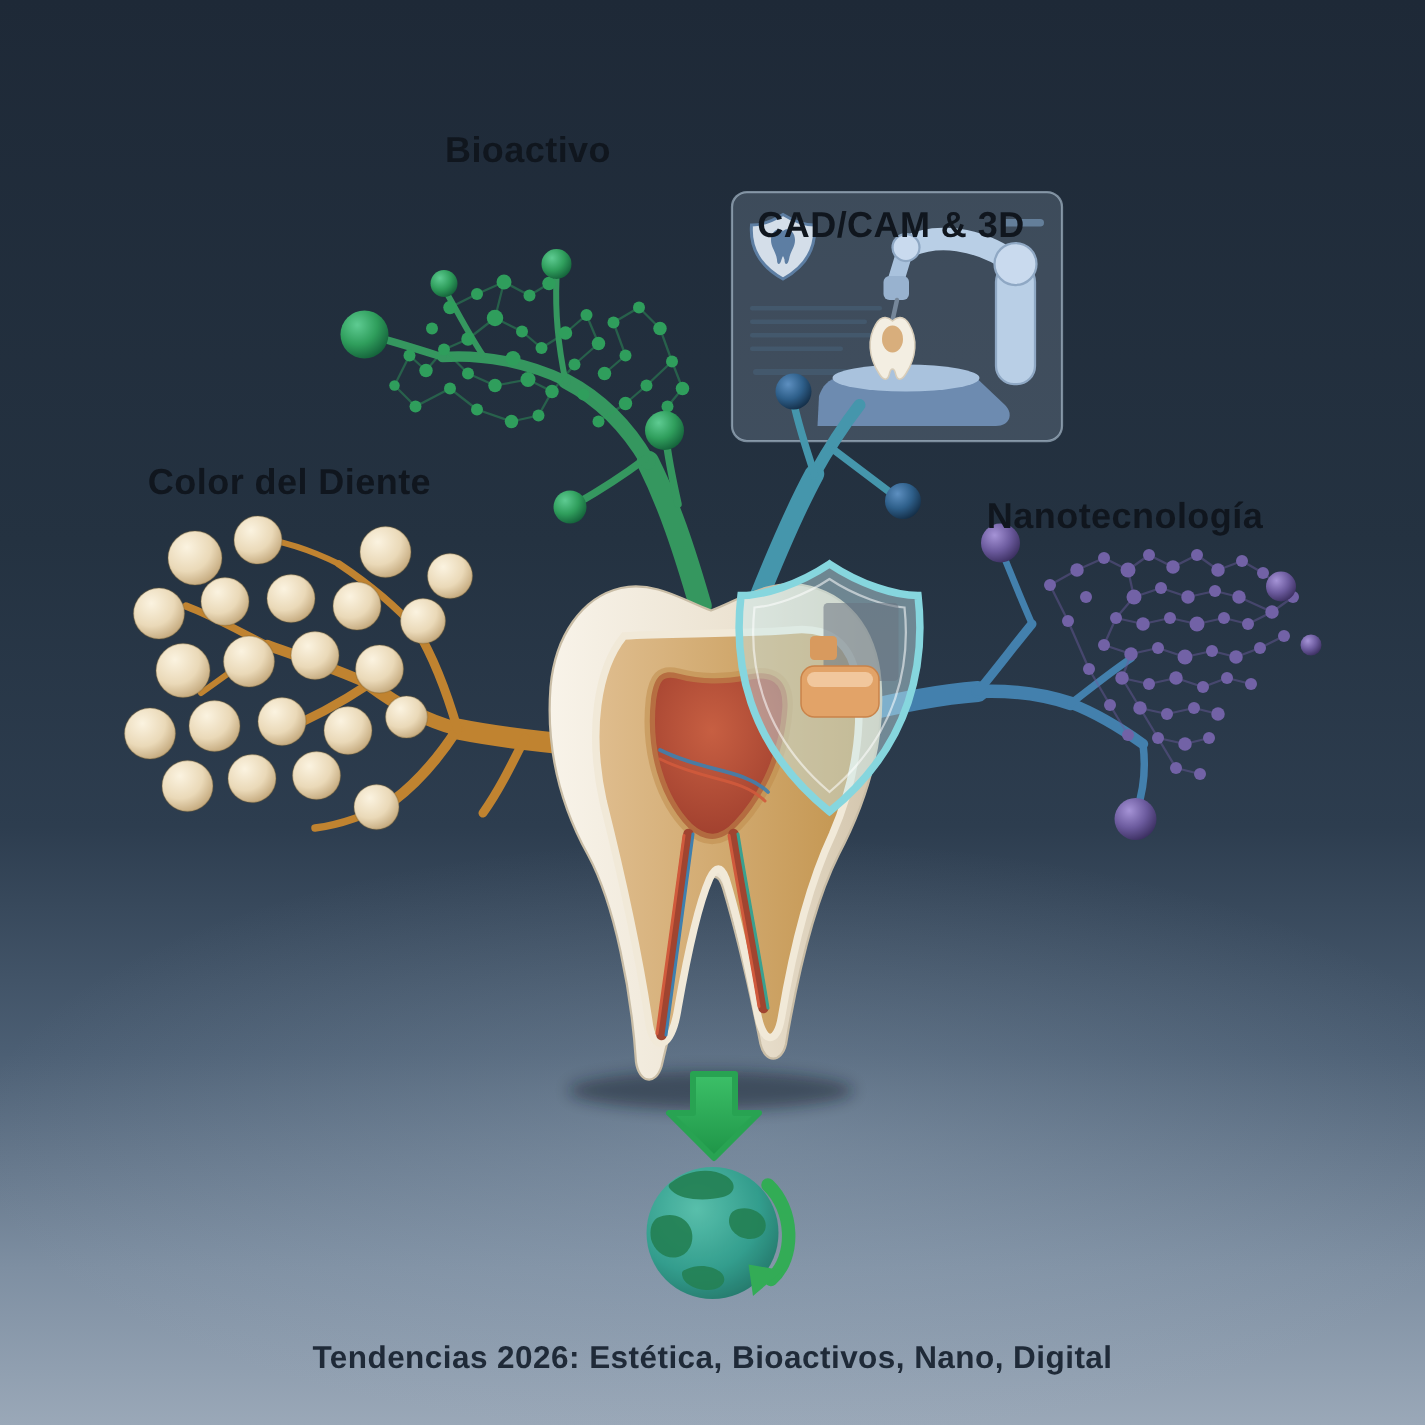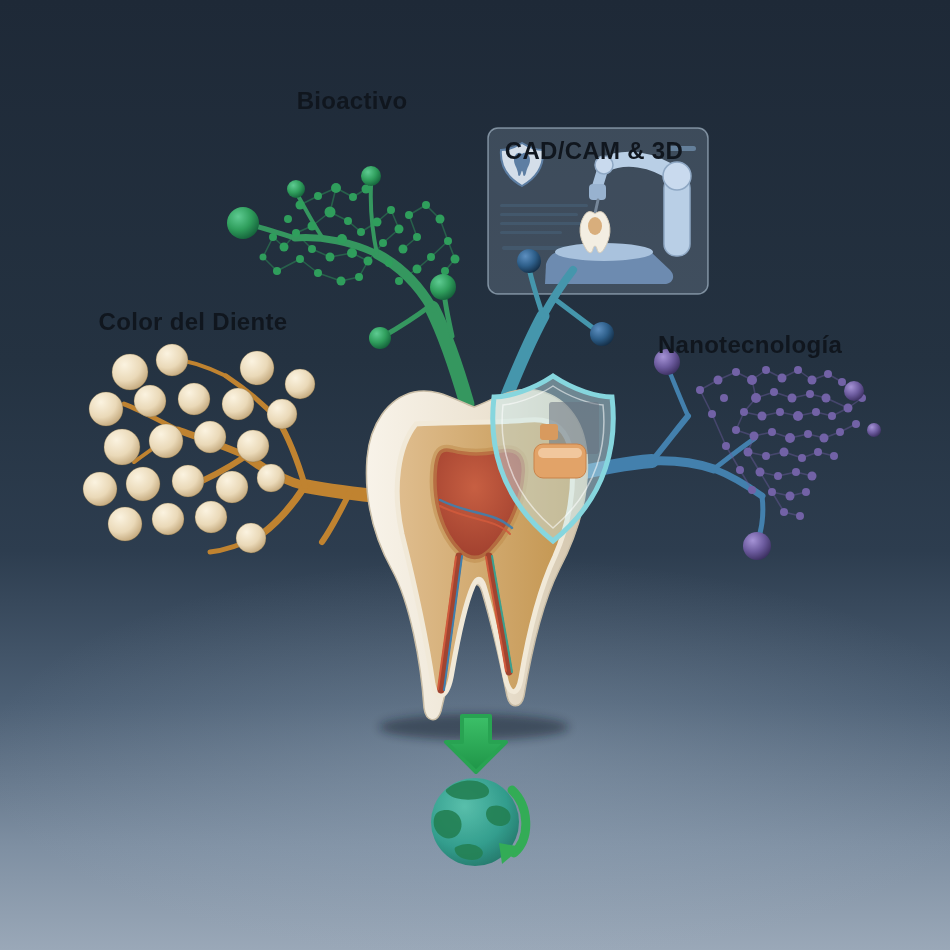--- a/index.html
+++ b/index.html
@@ -438,14 +438,15 @@
 <div class="label" style="left:232px;top:86px;width:240px;">
   <div>Bioactivo</div>
 </div>
 
 <div class="label" style="left:474px;top:88px;width:240px;margin-top:48px;">CAD/CAM &amp; 3D</div>
 
 <div class="label" style="left:63px;top:307px;width:260px;">Color del Diente</div>
 
 <div class="label" style="left:630px;top:306px;width:240px;margin-top:24px;">Nanotecnología</div>
 
+<div class="caption">Tendencias 2026: Estética, Bioactivos, Nano, Digital</div>
 
 </div>
 
 </body></html>

